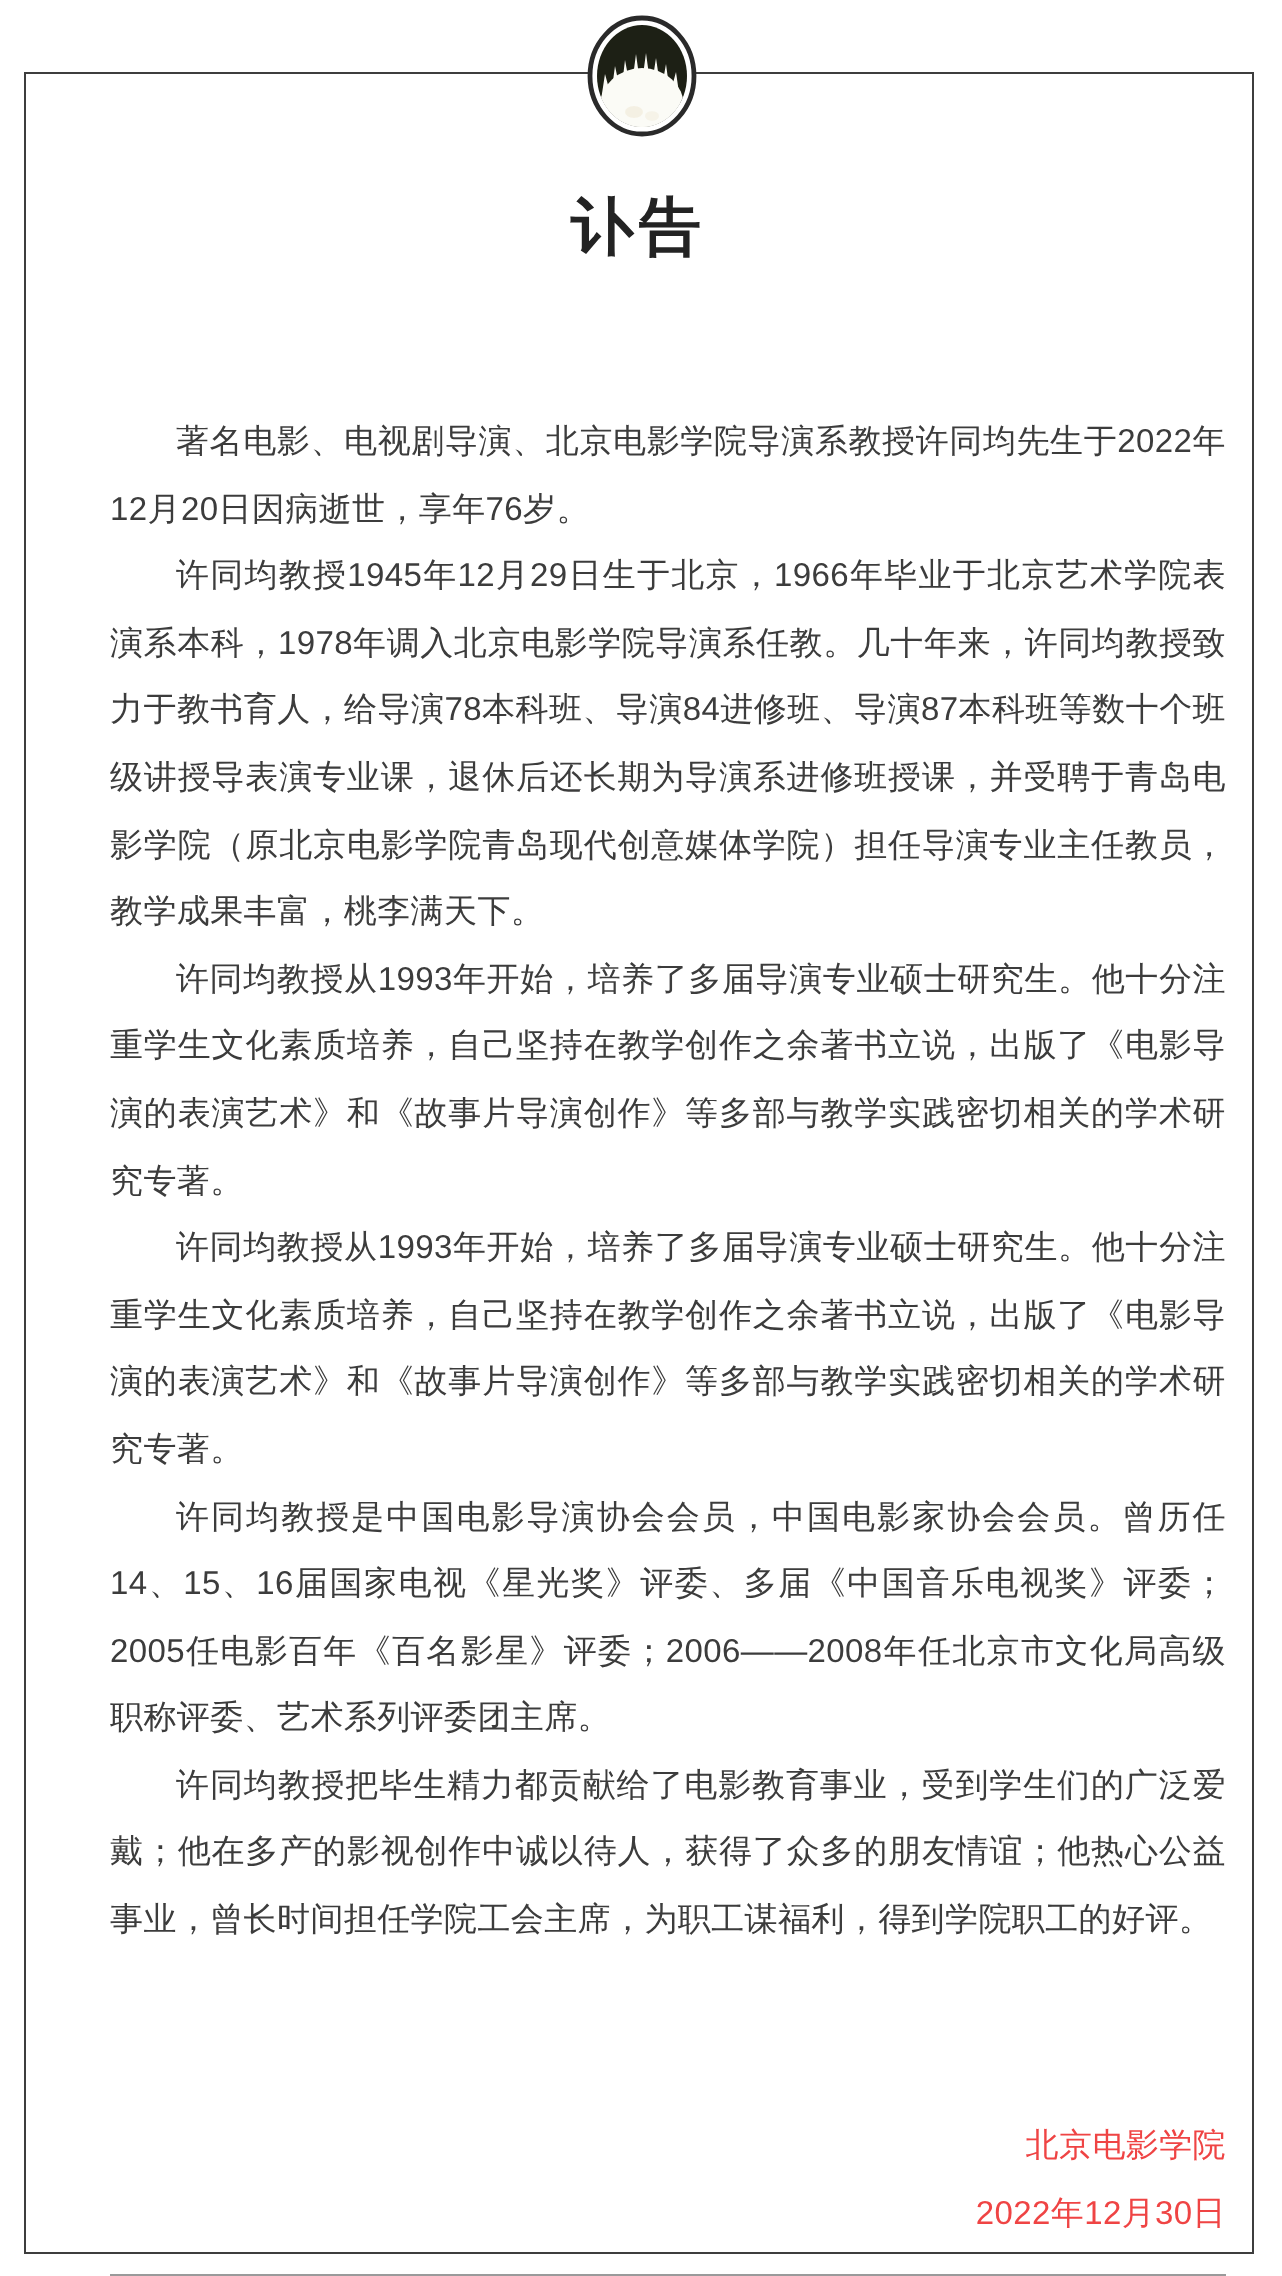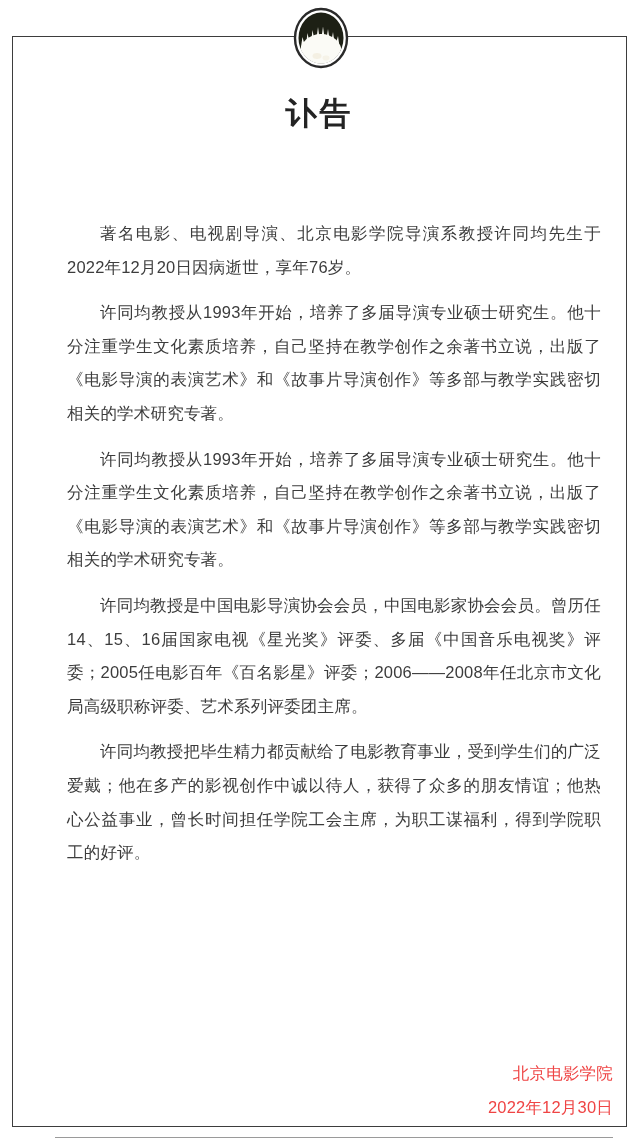--- a/index.html
+++ b/index.html
@@ -61,21 +61,21 @@
     left: 42px;
     top: 168px;
     width: 558px;
   }
   .para {
     font-size: 16.5px;
     line-height: 33.6px;
     text-align: justify;
     text-justify: inter-ideograph;
     text-indent: 2em;
-    margin: 12px;
+    margin: 0;
     color: #3c3c3c;
     letter-spacing: 0.2px;
   }
 
   
   .signature {
     position: absolute;
     left: 42px;
     top: 1020px;
     width: 558px;
@@ -100,20 +100,21 @@
 </style>
 </head>
 <body>
 
 <div class="notice-card">
 
   <div class="doc-title">讣告</div>
 
   <div class="body-block">
     <p class="para">著名电影、电视剧导演、北京电影学院导演系教授许同均先生于2022年12月20日因病逝世，享年76岁。</p>
+    <p class="para">许同均教授1945年12月29日生于北京，1966年毕业于北京艺术学院表演系本科，1978年调入北京电影学院导演系任教。几十年来，许同均教授致力于教书育人，给导演78本科班、导演84进修班、导演87本科班等数十个班级讲授导表演专业课，退休后还长期为导演系进修班授课，并受聘于青岛电影学院（原北京电影学院青岛现代创意媒体学院）担任导演专业主任教员，教学成果丰富，桃李满天下。</p>
     <p class="para">许同均教授从1993年开始，培养了多届导演专业硕士研究生。他十分注重学生文化素质培养，自己坚持在教学创作之余著书立说，出版了《电影导演的表演艺术》和《故事片导演创作》等多部与教学实践密切相关的学术研究专著。</p>
     <p class="para">许同均教授从1993年开始，培养了多届导演专业硕士研究生。他十分注重学生文化素质培养，自己坚持在教学创作之余著书立说，出版了《电影导演的表演艺术》和《故事片导演创作》等多部与教学实践密切相关的学术研究专著。</p>
     <p class="para">许同均教授是中国电影导演协会会员，中国电影家协会会员。曾历任14、15、16届国家电视《星光奖》评委、多届《中国音乐电视奖》评委；2005任电影百年《百名影星》评委；2006——2008年任北京市文化局高级职称评委、艺术系列评委团主席。</p>
     <p class="para">许同均教授把毕生精力都贡献给了电影教育事业，受到学生们的广泛爱戴；他在多产的影视创作中诚以待人，获得了众多的朋友情谊；他热心公益事业，曾长时间担任学院工会主席，为职工谋福利，得到学院职工的好评。</p>
 
   </div>
 
   <div class="signature">
     <div class="sig-line">北京电影学院</div>
     <div class="sig-line">2022年12月30日</div>

